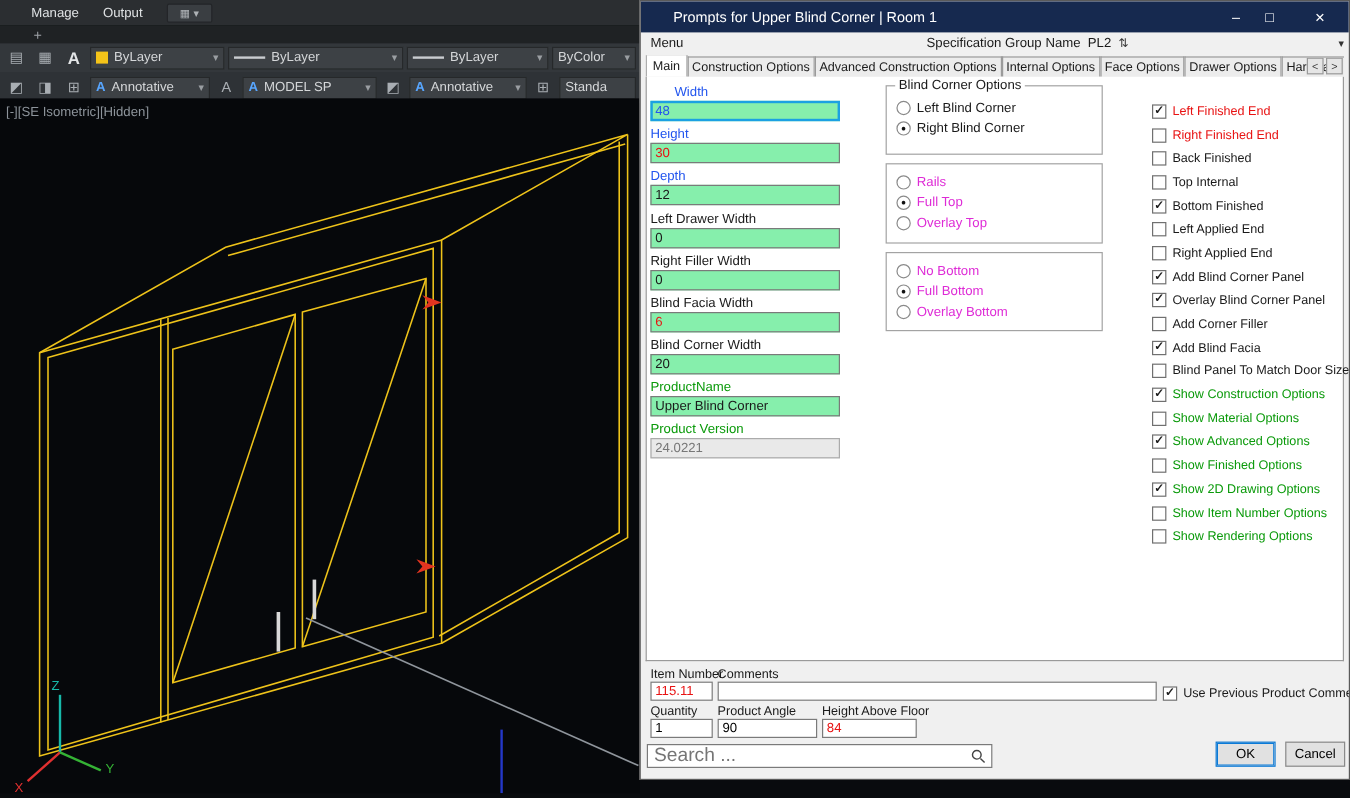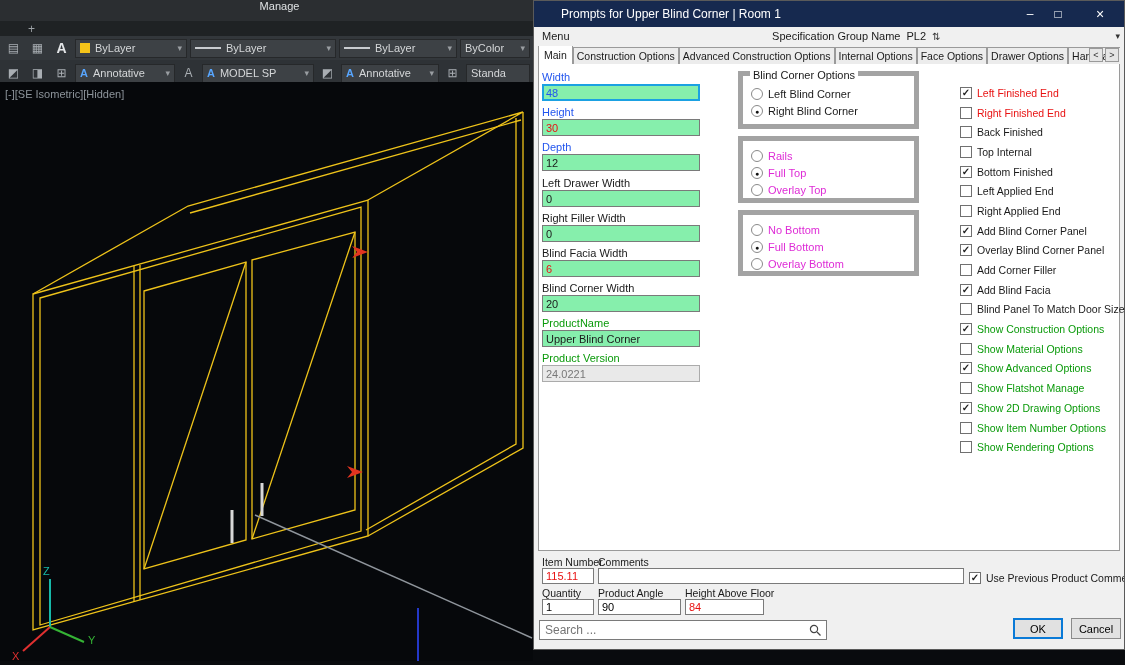--- a/index.html
+++ b/index.html
@@ -1,21 +1,21 @@
 <!DOCTYPE html>
 <html><head>
 <meta charset="utf-8">
 <style>
   * { box-sizing: border-box; }
   body { margin:0; background:#0b0d0f; font-family:"Liberation Sans", sans-serif; }
   #root { position:relative; width:1125px; height:665px; overflow:hidden; background:#090b0e; }
 
   
   .ribbon1 { position:absolute; left:0; top:0; width:533px; height:21px; background:#2b2e31;
-             display:flex; align-items:center; gap:20px; padding-left:26px; color:#dfe2e4; font-size:11px;flex-direction:column; }
+             display:flex; align-items:center; gap:20px; padding-left:26px; color:#dfe2e4; font-size:11px; }
   .ribbon-tab { cursor:default; }
   .ribbon-media { width:38px; height:16px; background:#3a3e42; border:1px solid #232528; border-radius:2px;
                   display:flex; align-items:center; justify-content:center; gap:3px; color:#aeb2b6; font-size:9px; }
   .ribbon2 { position:absolute; left:0; top:21px; width:533px; height:15px; background:#1f2224;
              display:flex; align-items:center; padding-left:28px; gap:8px; color:#9da2a6; font-size:12px; }
   .tbar1 { position:absolute; left:0; top:36px; width:533px; height:24px; background:#33373b;
            display:flex; align-items:center; gap:3px; padding:0 3px; }
   .tbar2 { position:absolute; left:0; top:60px; width:533px; height:26px; background:#2e3236;
            display:flex; align-items:center; gap:3px; padding:0 3px; }
   .ico { width:21px; height:19px; flex:none; display:flex; align-items:center; justify-content:center;
@@ -59,21 +59,21 @@
   .dlg-page { position:absolute; left:4px; top:63px; right:4px; height:487px; background:#fff;
               border:1px solid #9a9a9a; border-top:none; }
 
   .fld { position:absolute; left:8px; width:158px; z-index:2; }
   .flab { font-size:11px; height:13px; background:#fff; }
   .fin { width:100%; height:17px; border:1px solid #7a7a7a; font-size:11px; padding:0 3px;
          font-family:inherit; background:#86efac; }
   .fin.focus { border:2px solid #1ba1e2; padding:0 2px; }
   .fin.dis { background:#e9e9e9; border-color:#ababab; }
 
-  .grp { position:absolute; left:204px; width:181px; border:5px solid #a3a3a3; background:#fff; z-index:2; }
+  .grp { position:absolute; left:204px; width:181px; border:1px solid #a3a3a3; background:#fff; z-index:2; }
   .gcap { position:absolute; top:-7px; left:7px; background:#fff; padding:0 3px; font-size:11px; }
   .grows { display:flex; flex-direction:column; gap:5px; padding:12px 8px 0; }
   .grows.nocap { padding-top:9px; }
   .radio { display:flex; align-items:center; gap:5px; }
   .rb { width:12px; height:12px; border:1px solid #8a8a8a; border-radius:50%; background:#fff; flex:none;
         display:flex; align-items:center; justify-content:center; }
   .rdot { font-size:7px; line-height:1; color:#111; }
   .rlab { font-size:11px; }
 
   .chkcol { position:absolute; left:426px; top:82px; display:flex; flex-direction:column; z-index:2; }
@@ -83,21 +83,21 @@
   .cmark { font-size:10px; font-weight:bold; color:#1c1c1c; line-height:1; }
   .clab { font-size:10.5px; white-space:nowrap; }
 
   .blab { position:absolute; font-size:10.5px; z-index:3; }
   .bin { position:absolute; height:16px; border:1px solid #7a7a7a; font-size:11px; padding:0 3px;
          background:#fff; font-family:inherit; z-index:3; }
   .usewrap { position:absolute; left:435px; top:567px; z-index:3; }
   .usewrap .clab { font-size:10.5px; }
 
   .searchwrap { position:absolute; left:5px; top:619px; width:288px; height:20px; z-index:3; }
-  .searchwrap input { width:100%; height:100%; border:1px solid #7a7a7a; font-size:12px; padding:0 22px 0 5px;
+  .searchwrap input { width:100%; height:100%; border:1px solid #7a7a7a; font-size:16px; padding:0 22px 0 5px;
                       font-family:inherit; background:#fff; color:#333; }
   .searchwrap svg { position:absolute; right:6px; top:4px; }
 
   .btn { position:absolute; width:50px; height:21px; background:#e1e1e1; border:1px solid #8a8a8a;
          font-size:11px; display:flex; align-items:center; justify-content:center; font-family:inherit; z-index:3; }
   .btn.ok { border:1px solid #0a7ad7; box-shadow: inset 0 0 0 1px #0a7ad7; }
 </style>
 </head>
 <body>
 
@@ -235,21 +235,21 @@
 
     </div>
     <div class="tab-arrows">
       <span class="tab-arrow">&lt;</span>
       <span class="tab-arrow">&gt;</span>
     </div>
 
     <div class="dlg-page"></div>
 
     <div class="fld" style="top:70px">
-      <div class="flab" style="color: rgb(34, 85, 238);">Width</div>
+      <div class="flab" style="color: rgb(34, 85, 238); margin-left: 20px;">Width</div>
       <input class="fin focus" value="48" style="color: rgb(34, 85, 238);">
     </div>
     <div class="fld" style="top:105px">
       <div class="flab" style="color: rgb(34, 85, 238);">Height</div>
       <input class="fin" value="30" style="color: rgb(232, 18, 18);">
     </div>
     <div class="fld" style="top:140px">
       <div class="flab" style="color: rgb(34, 85, 238);">Depth</div>
       <input class="fin" value="12" style="color: rgb(26, 26, 26);">
     </div>
@@ -430,21 +430,21 @@
       <label class="chk">
         <span class="cbox">
             <span class="cmark">✓</span>
           </span>
         <span class="clab" style="color: rgb(10, 154, 10);">Show Advanced Options</span>
       </label>
       <label class="chk">
         <span class="cbox">
             <span class="cmark"></span>
           </span>
-        <span class="clab" style="color: rgb(10, 154, 10);">Show Flatshot Manage</span>
+        <span class="clab" style="color: rgb(10, 154, 10);">Show Finished Options</span>
       </label>
       <label class="chk">
         <span class="cbox">
             <span class="cmark">✓</span>
           </span>
         <span class="clab" style="color: rgb(10, 154, 10);">Show 2D Drawing Options</span>
       </label>
       <label class="chk">
         <span class="cbox">
             <span class="cmark"></span>

